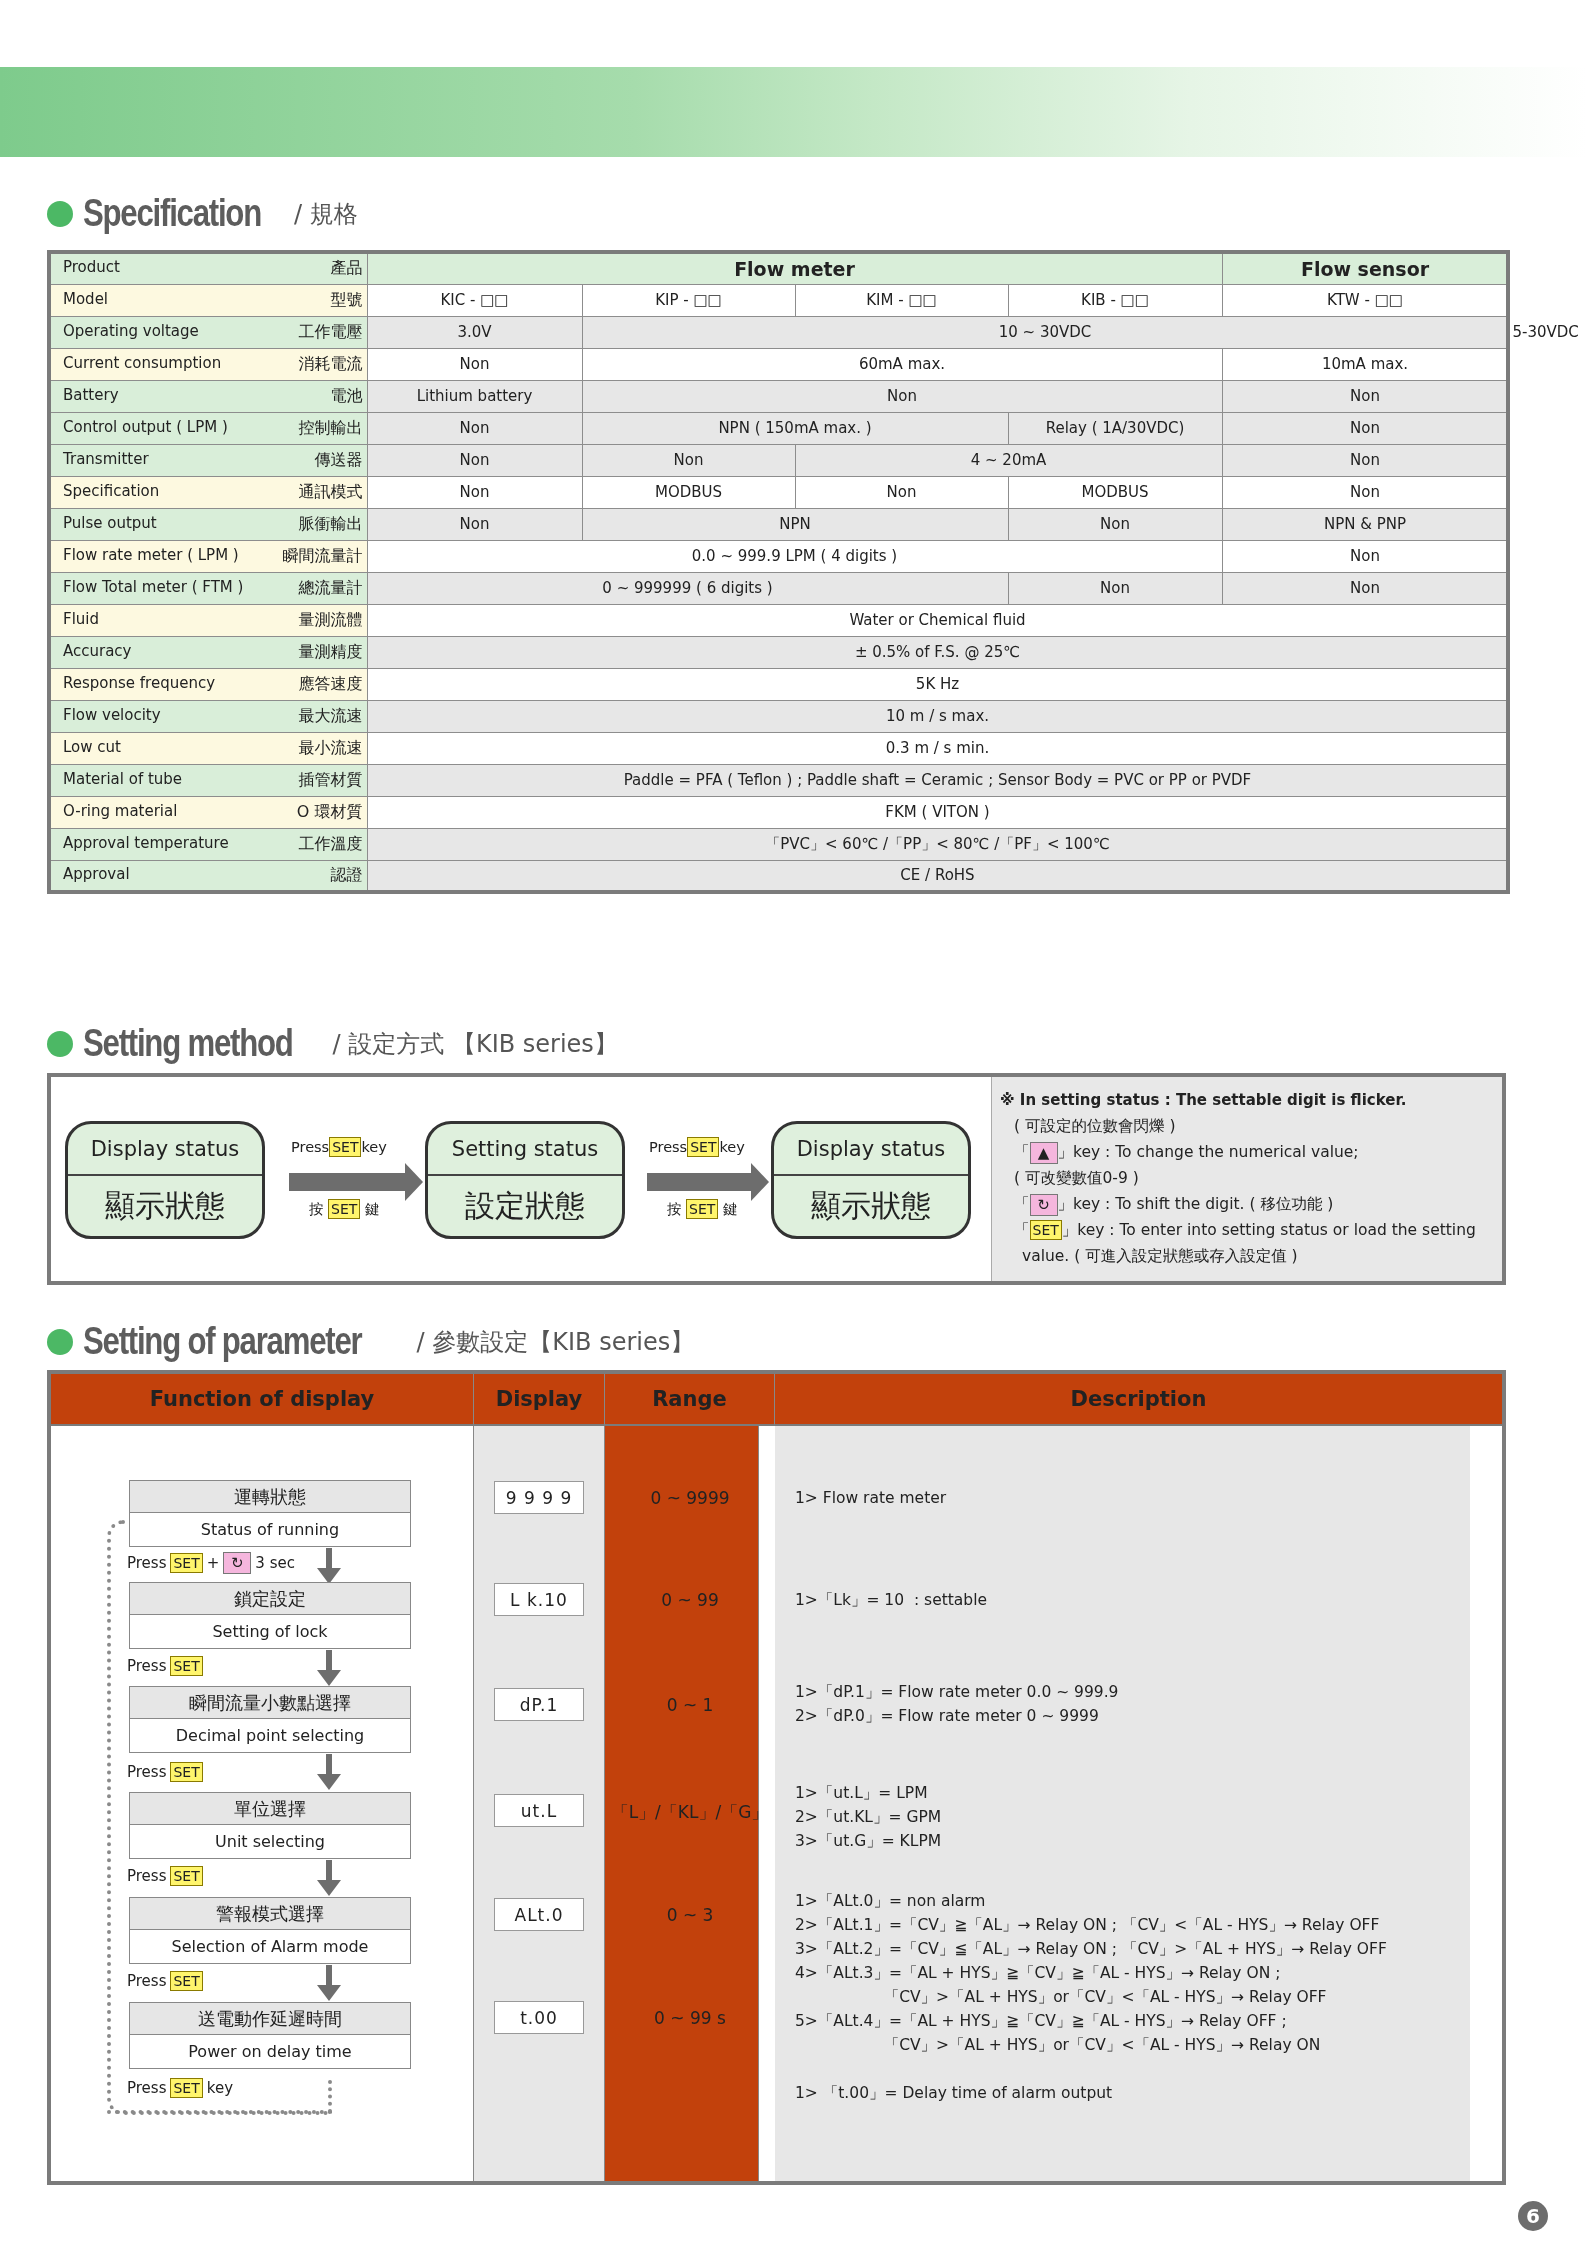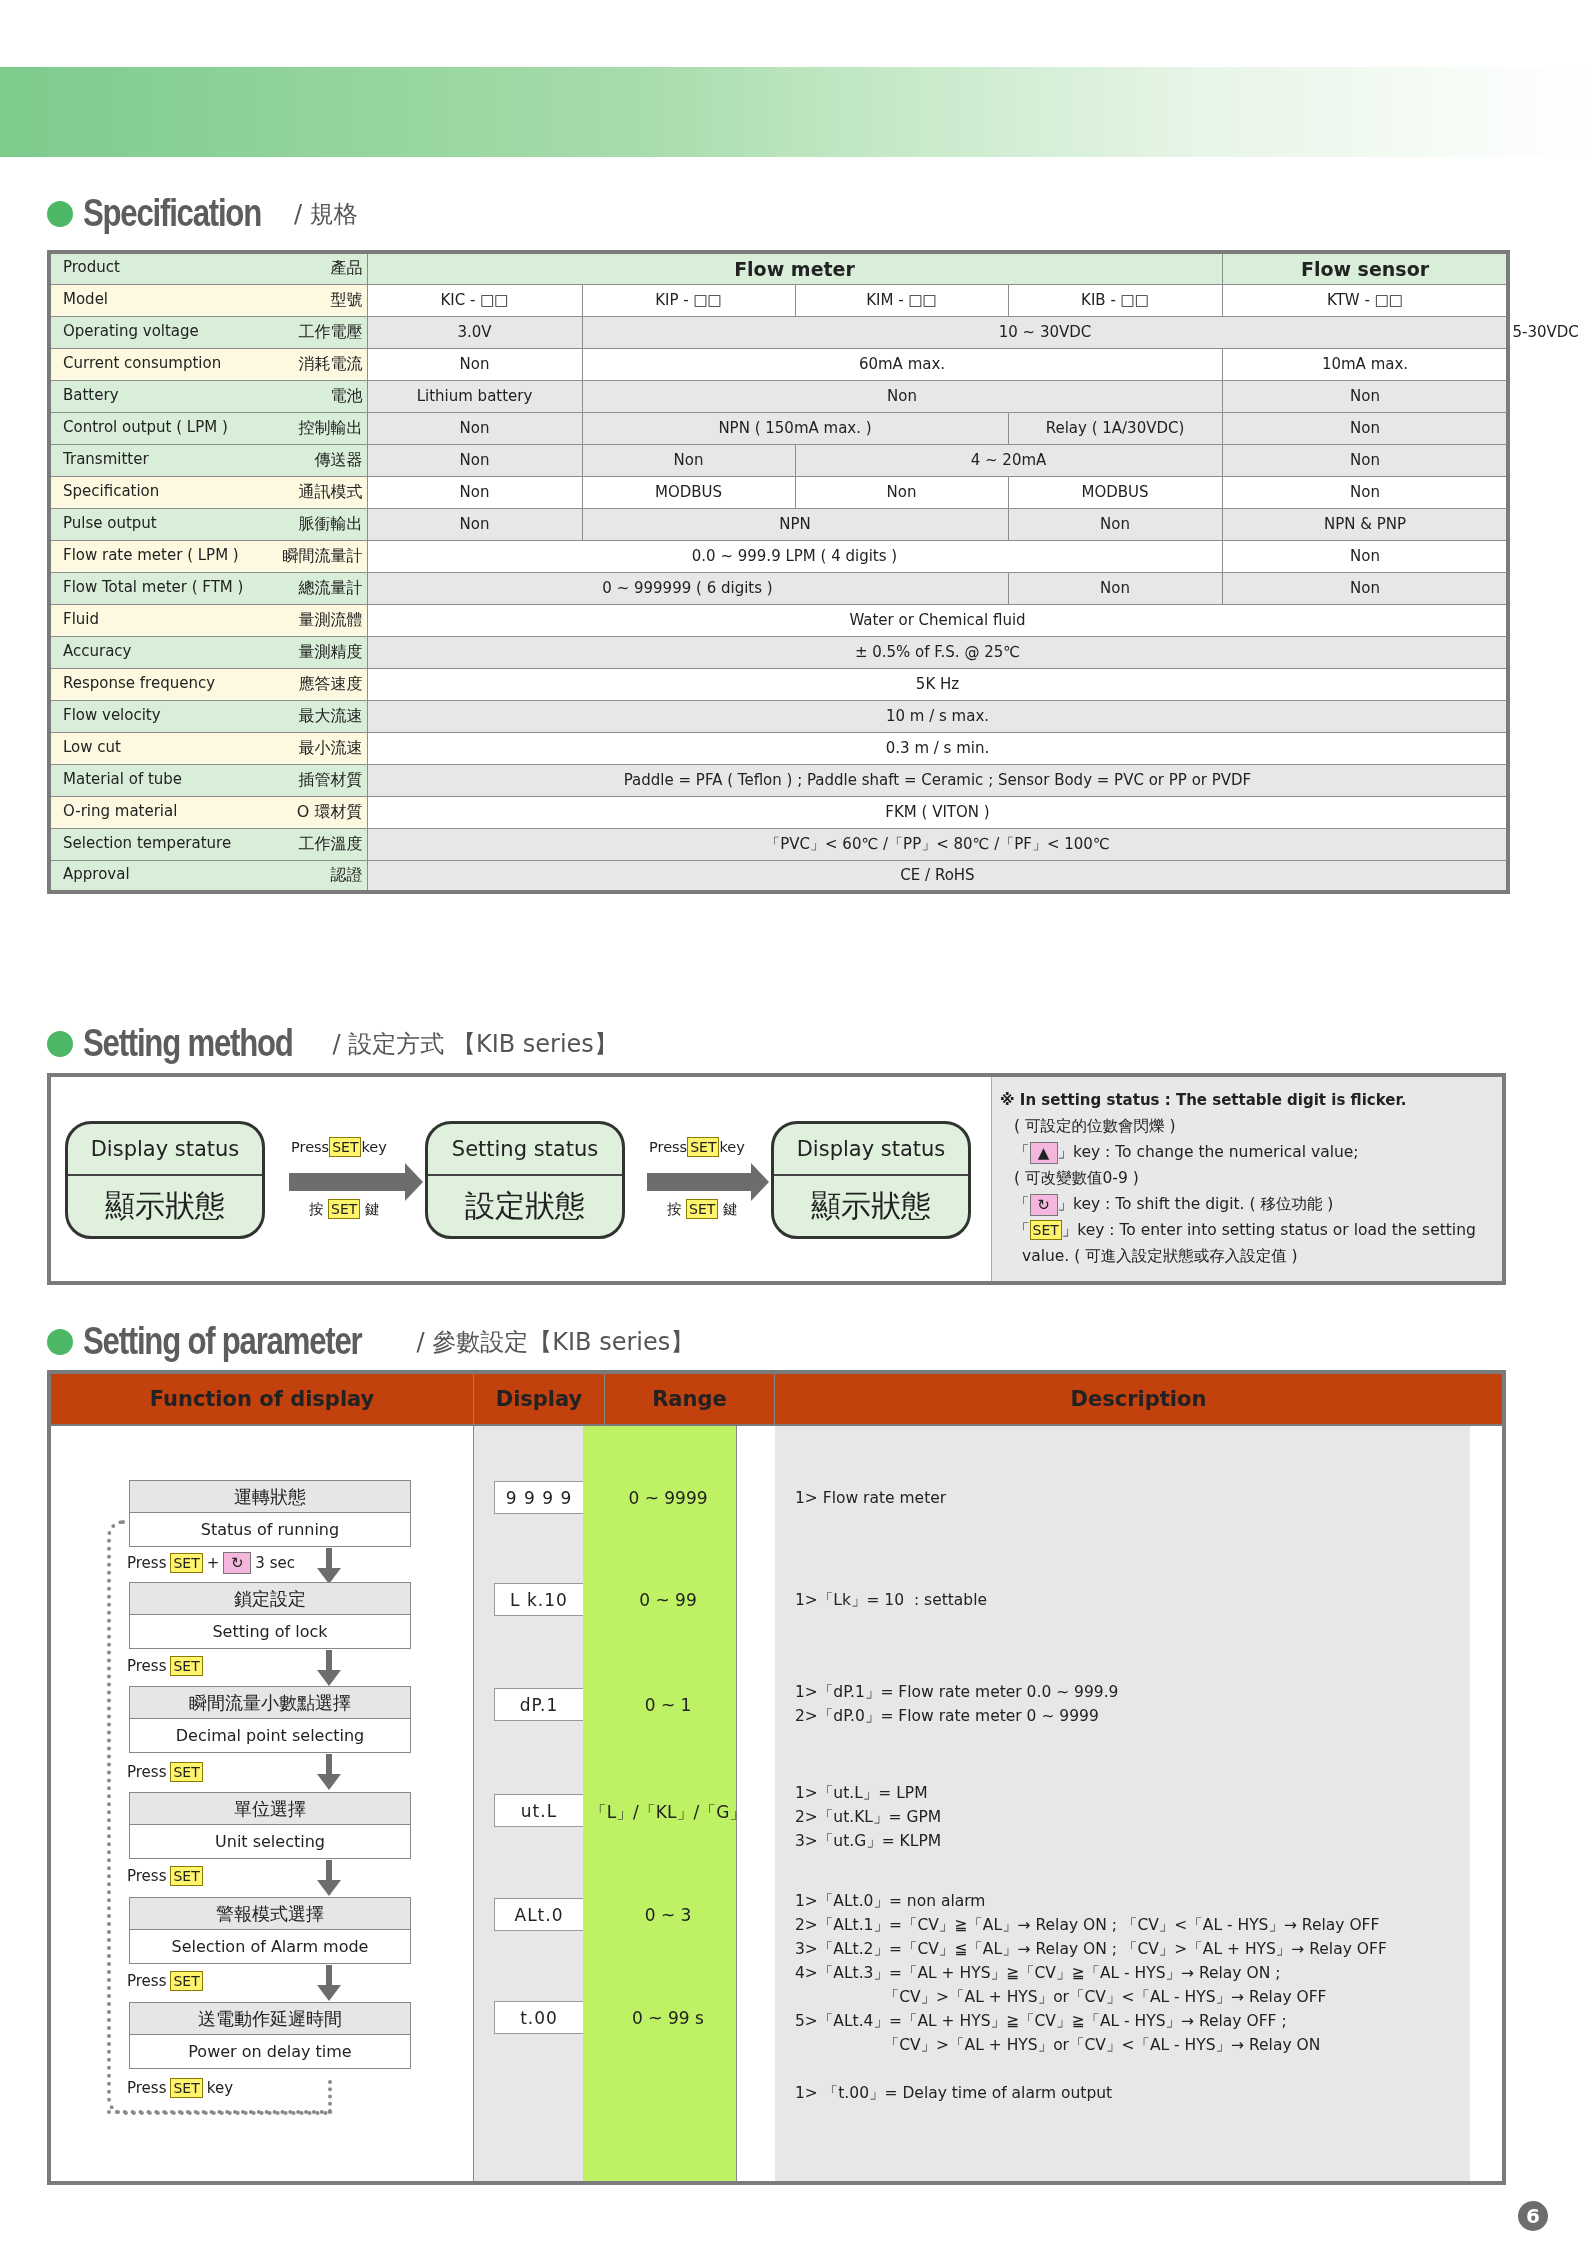--- a/index.html
+++ b/index.html
@@ -165,21 +165,21 @@
   </tr>
   <tr class="g">
     <td class="lbl"><span>Material of tube</span><span class="zh">插管材質</span></td>
     <td colspan="5">Paddle = PFA ( Teflon ) ;  Paddle shaft = Ceramic   ; Sensor Body = PVC or PP or PVDF</td>
   </tr>
   <tr class="y">
     <td class="lbl"><span>O-ring material</span><span class="zh">O 環材質</span></td>
     <td colspan="5">FKM ( VITON )</td>
   </tr>
   <tr class="g">
-    <td class="lbl"><span>Selection temperature</span><span class="zh">工作溫度</span></td>
+    <td class="lbl"><span>Approval temperature</span><span class="zh">工作溫度</span></td>
     <td colspan="5">「PVC」&lt; 60℃ /「PP」&lt; 80℃ /「PF」&lt; 100℃</td>
   </tr>
   <tr class="g">
     <td class="lbl"><span>Approval</span><span class="zh">認證</span></td>
     <td colspan="5">CE / RoHS</td>
   </tr>
 </tbody>
   </table>
 
 <div class="sec-title" style="top:1022px">
@@ -235,21 +235,21 @@
 
   <div class="col" style="left:0;width:423px;background:#fff"></div>
   <div class="col" style="left:423px;width:131px;background:#e7e7e7">
     <div class="disp-box" style="top:55px">9 9 9 9</div>
     <div class="disp-box" style="top:157px">L k.10</div>
     <div class="disp-box" style="top:262px">dP.1</div>
     <div class="disp-box" style="top:368px">ut.L</div>
     <div class="disp-box" style="top:472px">ALt.0</div>
     <div class="disp-box" style="top:575px">t.00</div>
   </div>
-  <div class="col" style="left:532px;width:154px;background:#bef264">
+  <div class="col" style="left:554px;width:154px;background:#c2410c">
     <div class="rng" style="top:62px">0 ~ 9999</div>
     <div class="rng" style="top:164px">0 ~ 99</div>
     <div class="rng" style="top:269px">0 ~ 1</div>
     <div class="rng" style="top:375px">「L」/「KL」/「G」</div>
     <div class="rng" style="top:479px">0 ~ 3</div>
     <div class="rng" style="top:582px">0 ~ 99 s</div>
   </div>
   <div class="col" style="left:724px;width:695px;background:#e7e7e7;border-right:none">
     <div class="desc" style="top:60px">1&gt; Flow rate meter</div>
     <div class="desc" style="top:162px">1&gt;「Lk」= 10  : settable</div>

